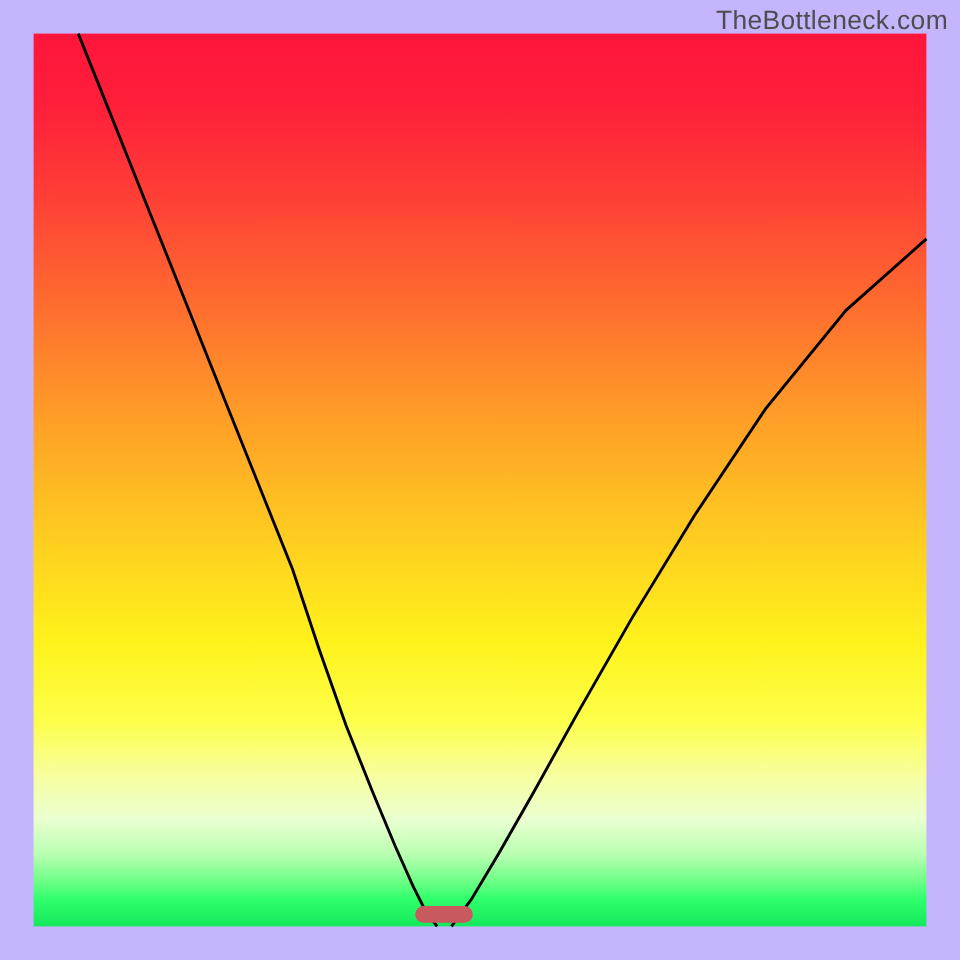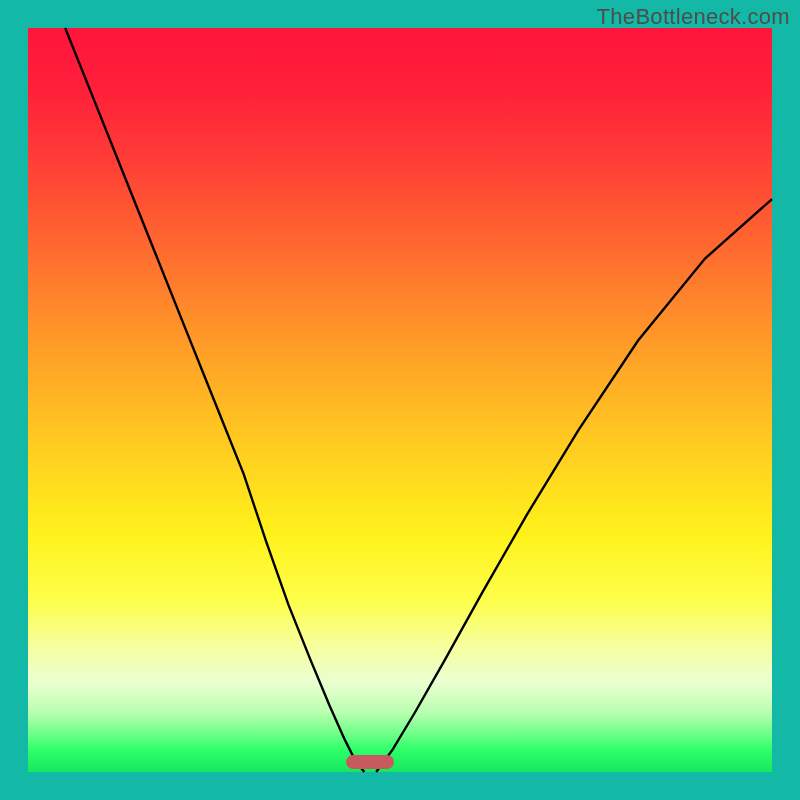--- a/index.html
+++ b/index.html
@@ -1,16 +1,16 @@
 <!DOCTYPE html>
 <html><head>
 <meta charset="utf-8">
 <style>
   html,body{margin:0;padding:0;width:800px;height:800px;background:#000;overflow:hidden;font-family:Arial,Helvetica,sans-serif}
-  .frame{position:absolute;inset:0;background:#14b8a6}
+  .frame{position:absolute;inset:0;background:#c4b5fd}
   .plot{position:absolute;left:28px;top:28px;width:744px;height:744px;
         background:linear-gradient(to bottom,
           #ff153b 0%,
           #ff1f3a 8%,
           #ff3e36 18%,
           #ff6b2f 30%,
           #ff9a28 42%,
           #ffc821 55%,
           #fff21b 68%,
           #fdff4a 77%,

